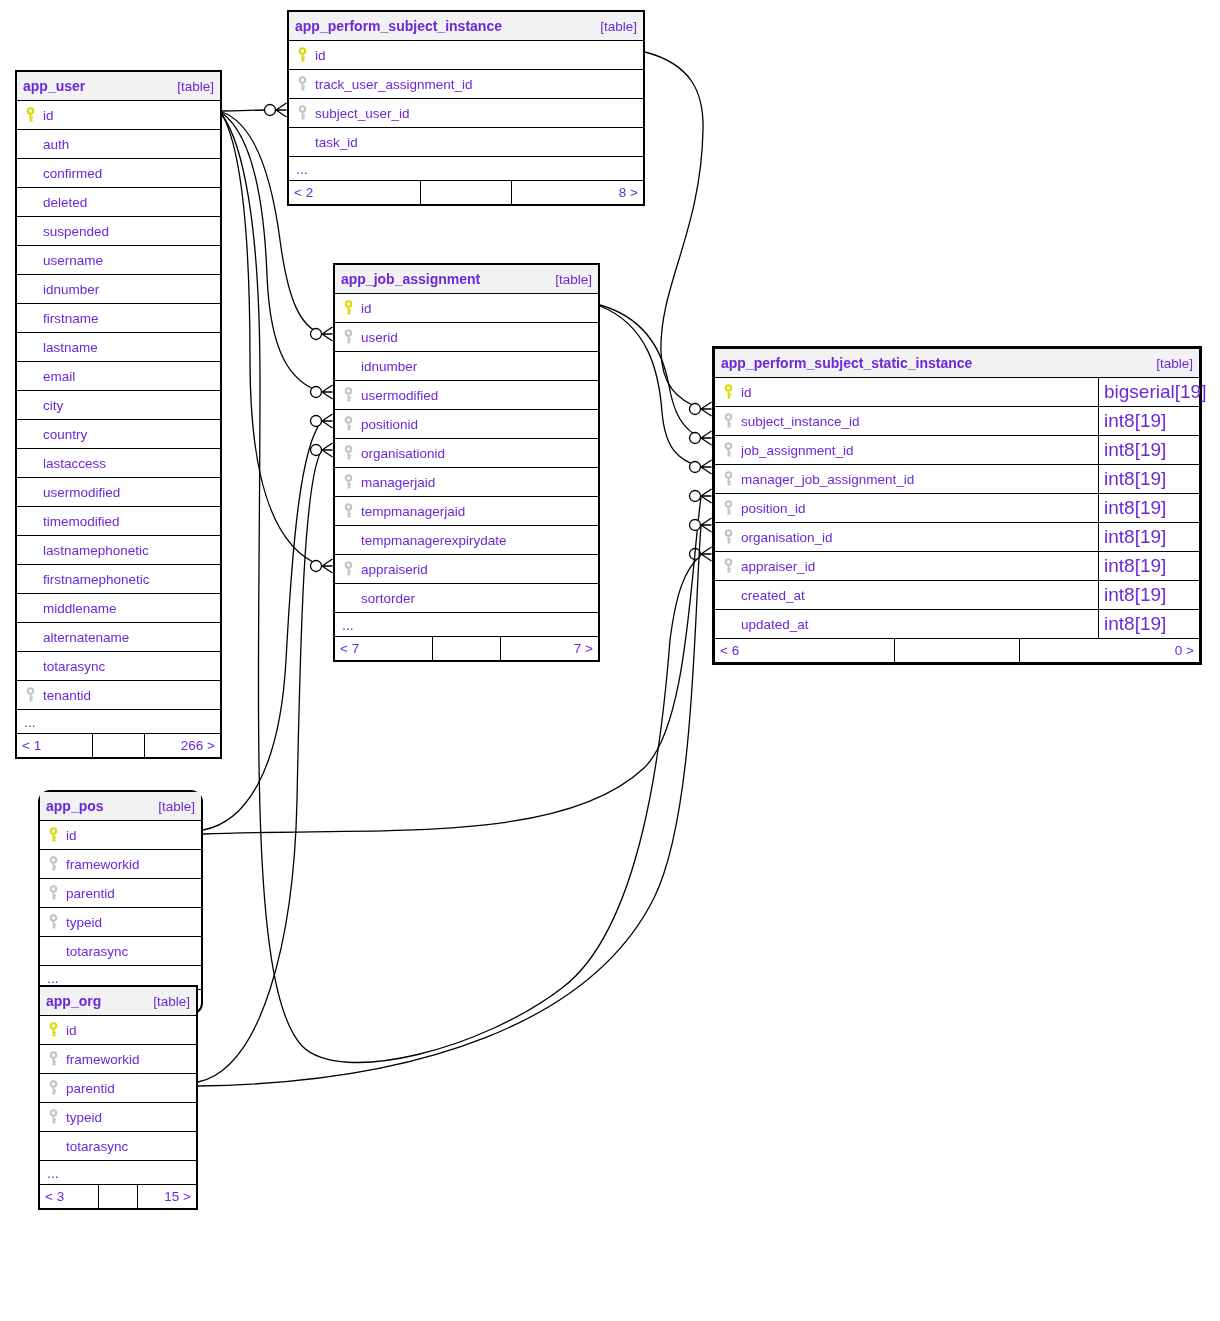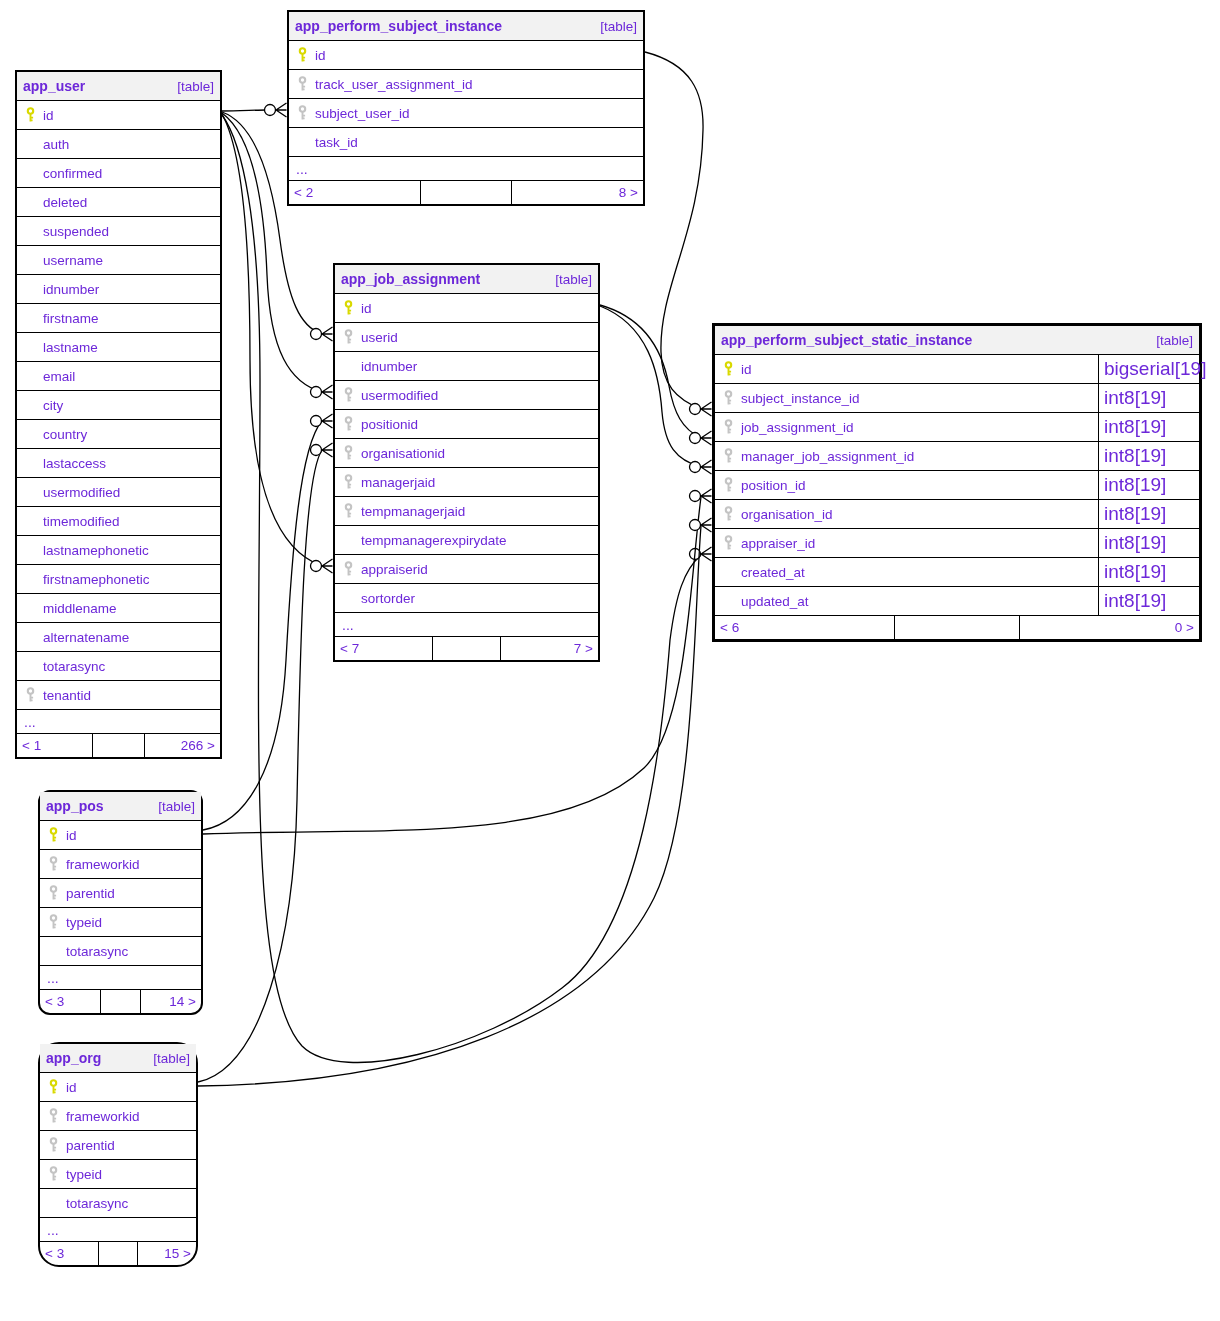--- a/index.html
+++ b/index.html
@@ -351,21 +351,21 @@
           <span class="keycell"></span>
           <span class="c-name">sortorder</span>
         </div>
         <div class="t-more">...</div>
         <div class="t-foot">
           <span class="f-cell f-left">&lt; 7</span>
           <span class="f-cell f-mid"></span>
           <span class="f-cell f-right">7 &gt;</span>
         </div>
       </div>
-      <div class="db-table emph" style="left: 712px; top: 323px; width: 490px;">
+      <div class="db-table emph" style="left: 712px; top: 346px; width: 490px;">
         <div class="t-head">
           <span class="t-name">app_perform_subject_static_instance</span>
           <span class="t-tag">[table]</span>
         </div>
         <div class="t-row">
           <span class="keycell">
             <svg width="11" height="16" viewBox="0 0 11 16">
               <circle cx="5.5" cy="4" r="2.7" fill="none" stroke="#d9d900" stroke-width="2.1"></circle>
               <path d="M5.5,6.7 L5.5,14.6 M5.5,10.6 L8.1,10.6 M5.5,13.4 L7.6,13.4" stroke="#d9d900" stroke-width="1.9" fill="none"></path>
             </svg>
@@ -494,21 +494,21 @@
           <span class="keycell"></span>
           <span class="c-name">totarasync</span>
         </div>
         <div class="t-more">...</div>
         <div class="t-foot">
           <span class="f-cell f-left">&lt; 3</span>
           <span class="f-cell f-mid"></span>
           <span class="f-cell f-right">14 &gt;</span>
         </div>
       </div>
-      <div class="db-table" style="left: 38px; top: 1042px; width: 160px; border-radius: 21px;">
+      <div class="db-table" style="left: 38px; top: 985px; width: 160px;">
         <div class="t-head">
           <span class="t-name">app_org</span>
           <span class="t-tag">[table]</span>
         </div>
         <div class="t-row">
           <span class="keycell">
             <svg width="11" height="16" viewBox="0 0 11 16">
               <circle cx="5.5" cy="4" r="2.7" fill="none" stroke="#d9d900" stroke-width="2.1"></circle>
               <path d="M5.5,6.7 L5.5,14.6 M5.5,10.6 L8.1,10.6 M5.5,13.4 L7.6,13.4" stroke="#d9d900" stroke-width="1.9" fill="none"></path>
             </svg>

